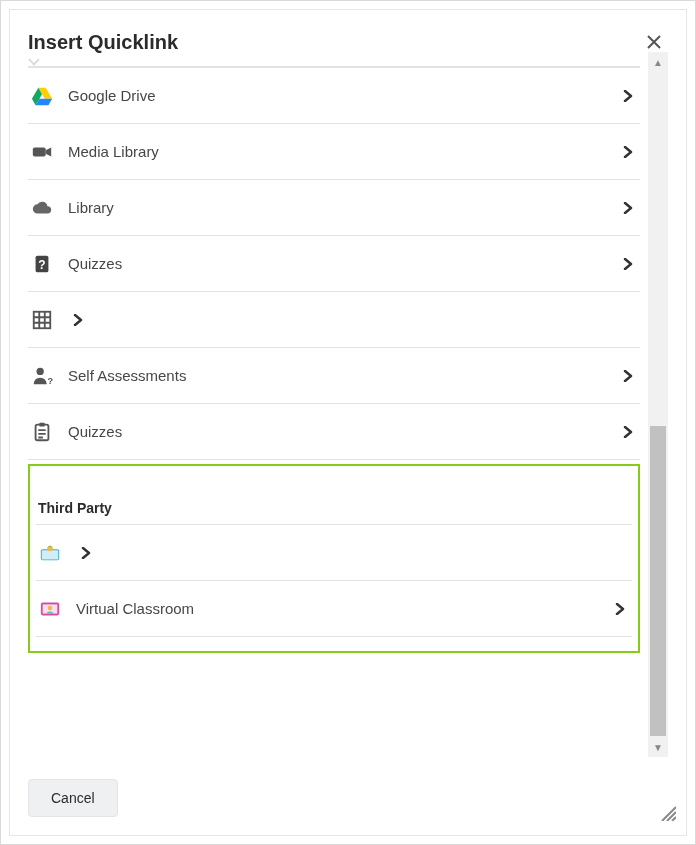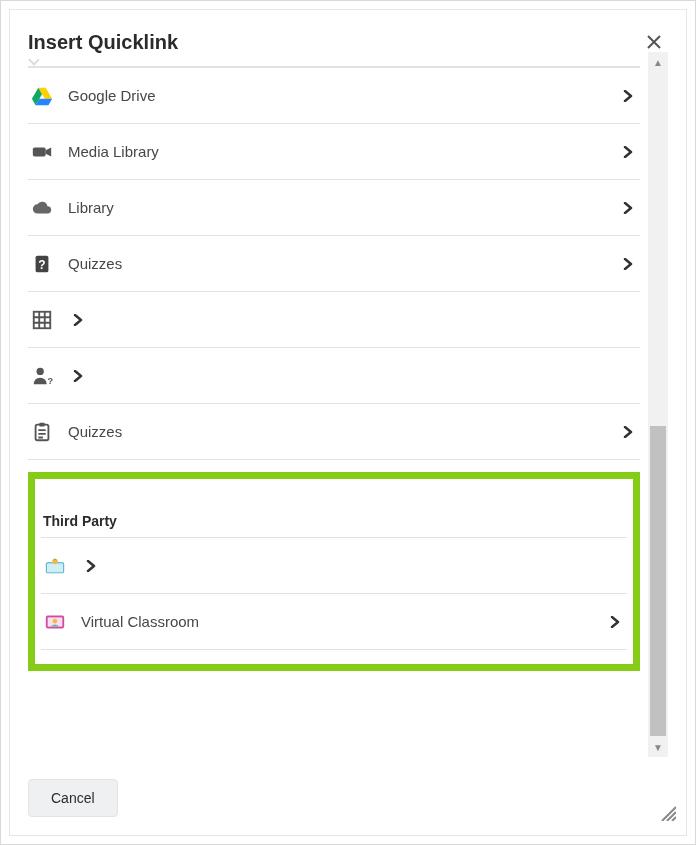--- a/index.html
+++ b/index.html
@@ -18,21 +18,21 @@
   .scroll-arrow.down{bottom:0;}
   .scroll-thumb{position:absolute;left:2px;width:16px;background:#c1c1c1;}
   .ql-list{border-top:1px solid #e2e2e2;}
   .ql-row{display:flex;align-items:center;height:55px;border-bottom:1px solid #e2e2e2;cursor:pointer;padding:0 2px;}
   .ql-icon{width:24px;height:24px;display:flex;align-items:center;justify-content:center;margin-right:14px;flex:0 0 24px;}
   .ql-icon svg{width:22px;height:22px;}
   .ql-label{flex:1 1 auto;font-size:15px;color:#474747;}
   .ql-chevron{flex:0 0 20px;color:#333;display:flex;align-items:center;justify-content:center;}
   .ql-chevron svg{width:12px;height:12px;stroke:#333;stroke-width:3;fill:none;}
   .section-header{font-size:14px;font-weight:600;color:#2b2b2b;margin:28px 0 8px 2px;}
-  .third-party-box{border:7px solid #84cc16;padding:6px 6px 14px 6px;margin-top:12px;}
+  .third-party-box{border:2px solid #84cc16;padding:6px 6px 14px 6px;margin-top:4px;}
   .footer{position:absolute;left:18px;bottom:18px;}
   .cancel-btn{background:#eef0f2;border:1px solid #e2e4e7;border-radius:4px;padding:10px 22px;font-size:14px;color:#2b2b2b;cursor:pointer;}
   .resize-handle{position:absolute;right:10px;bottom:10px;color:#888;}
   .resize-handle svg{width:18px;height:18px;}
   .truncated-row{height:14px;border-bottom:1px solid #e2e2e2;display:flex;align-items:flex-end;padding-left:2px;}
   .truncated-dot{width:6px;height:6px;border:2px solid #555;border-top:none;border-right:none;transform:rotate(-45deg);margin-bottom:2px;opacity:.2;}
 </style>
 </head>
 <body>
 
@@ -125,20 +125,21 @@
                 </span>
               </div>
               <div class="ql-row">
                 <span class="ql-icon">
                   <svg viewBox="0 0 24 24">
                     <circle cx="10" cy="7" r="4" fill="#555"></circle>
                     <path d="M3 21c0-4 3-7 7-7s7 3 7 7" fill="#555"></path>
                     <text x="18" y="21" font-size="10" fill="#555" font-weight="bold">?</text>
                   </svg>
                 </span>
+                <span class="ql-label">Self Assessments</span>
                 <span class="ql-chevron">
                   <svg viewBox="0 0 12 12">
                     <path d="M3 1 L9 6 L3 11" stroke="#333" stroke-width="2.5" fill="none" stroke-linecap="round" stroke-linejoin="round"></path>
                   </svg>
                 </span>
               </div>
               <div class="ql-row">
                 <span class="ql-icon">
                   <svg viewBox="0 0 24 24">
                     <rect x="5" y="4" width="14" height="17" rx="2" fill="none" stroke="#555" stroke-width="2"></rect>

